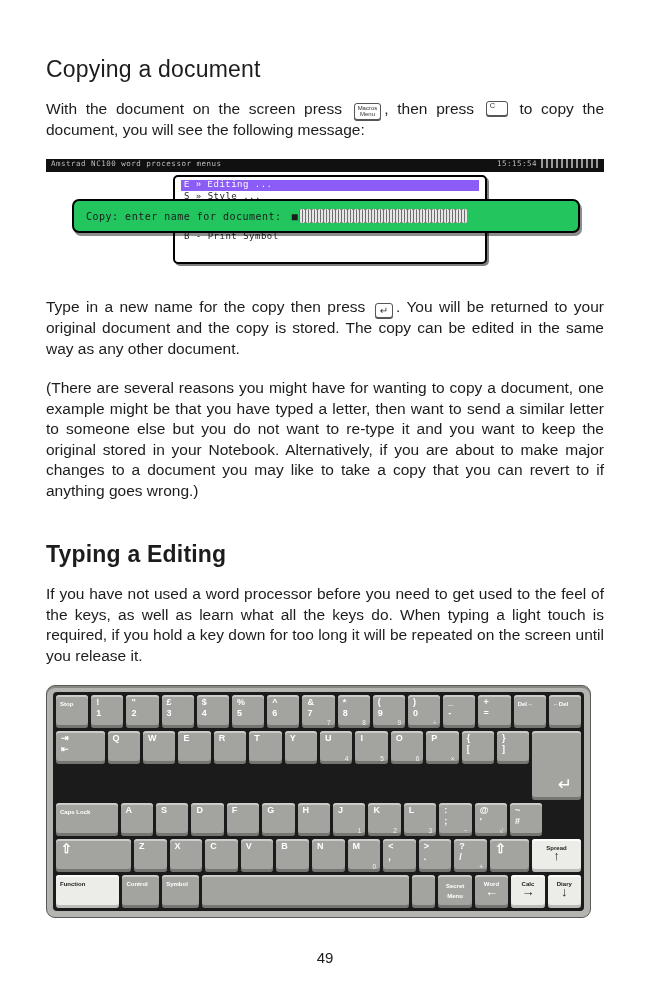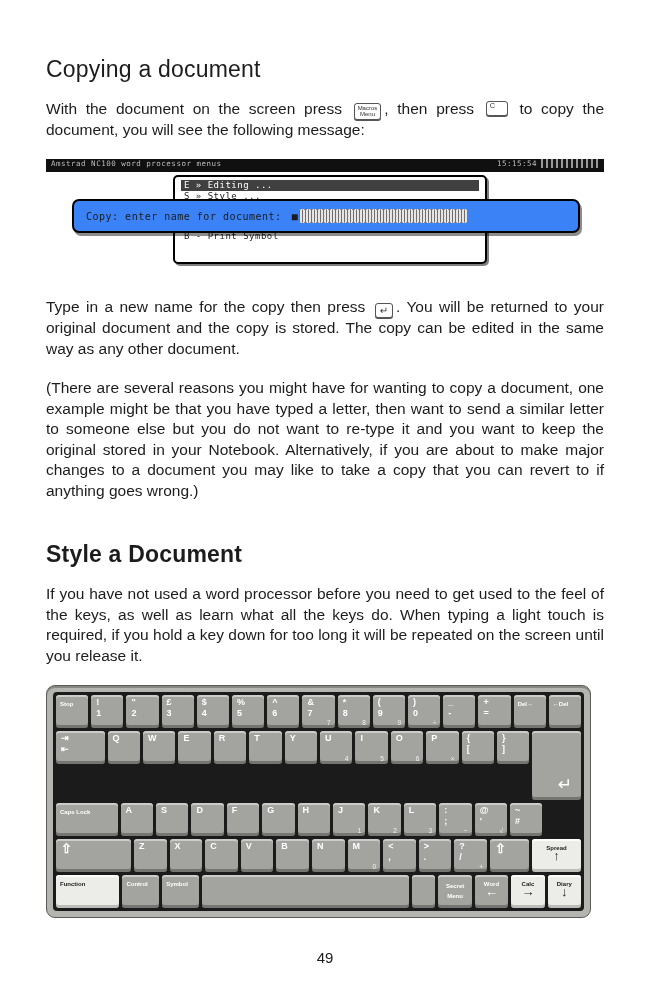--- a/index.html
+++ b/index.html
@@ -28,23 +28,23 @@
       color:#bdbdbd; display:flex; align-items:flex-start; padding:0 5px; box-sizing:border-box;
       font-family:"DejaVu Sans Mono", monospace; font-size:7.5px; letter-spacing:.5px; }
   .statusbar .sb-left { flex:1 1 auto; white-space:nowrap; overflow:hidden; }
   .statusbar .sb-right { white-space:nowrap; }
   .statusbar .sb-dashes { width:58px; height:9px; margin-left:4px;
       background:repeating-linear-gradient(90deg,#9a9a9a 0 2px,#151515 2px 5px); }
   .menu-box { position:absolute; left:127px; top:16px; width:314px; height:89px; background:#fff;
       border:2px solid #000; border-radius:5px; box-shadow:2px 2px 0 rgba(0,0,0,.5);
       font-family:"DejaVu Sans Mono", monospace; font-size:9px; letter-spacing:.5px; box-sizing:border-box; }
   .menu-row { margin:0 6px; padding:0 3px; line-height:10px; white-space:nowrap; overflow:hidden; }
-  .menu-row.inverted { background:#404040; color:#fff; margin-top:3px; line-height:11px; }
+  .menu-row.inverted { background:#8b5cf6; color:#fff; margin-top:3px; line-height:11px;font-family:Liberation Mono, monospace; }
   .menu-gap { height:30px; }
-  .dialog { position:absolute; left:26px; top:40px; width:508px; height:31px; background:#3b82f6;
+  .dialog { position:absolute; left:26px; top:40px; width:508px; height:31px; background:#22c55e;
       border:2px solid #000; border-radius:7px; box-shadow:2px 3px 0 rgba(0,0,0,.45);
       display:flex; align-items:center; padding:15px 12px; box-sizing:border-box;
       font-family:"DejaVu Sans Mono", monospace; font-size:10px; letter-spacing:.5px; }
   .dialog .cursor { margin-left:10px; font-size:10px; }
   .dialog .input-hatch { width:168px; height:12px; margin-left:1px;
       background:repeating-linear-gradient(90deg,#6f6f6f 0 1px,#e6e6e6 1px 3px);
       border-top:1px dotted #999; border-bottom:1px dotted #999; }
 
   
   .kb { width:545px; margin:0; background:var(--kb-bezel,#b4b4b0); border:1px solid #5a5a56;
@@ -100,21 +100,21 @@
         <span class="cursor">■</span>
         <span class="input-hatch"></span>
       </div>
     </div>
 
     <p><span>Type in a new name for the copy then press</span>
       <span class="kx kx-ret">↵</span><span>.  You will be returned to your original document and the copy is stored.  The copy can be edited in the same way as any other document.</span></p>
 
     <p>(There are several reasons you might have for wanting to copy a document, one example might be that you have typed a letter, then want to send a similar letter to someone else but you do not want to re-type it and you want to keep the original stored in your Notebook. Alternatively, if you are about to make major changes to a document you may like to take a copy that you can revert to if anything goes wrong.)</p>
 
-    <h2>Style a Document</h2>
+    <h2>Typing a Editing</h2>
 
     <p>If you have not used a word processor before you need to get used to the feel of the keys, as well as learn what all the keys do.  When typing a light touch is required, if you hold a key down for too long it will be repeated on the screen until you release it.</p>
 
     <div class="kb">
       <div class="kb-inner">
           <div class="kb-row">
             <div class="key lbl" style="flex-grow: 1;">
               <span class="t">Stop</span>
             </div>
             <div class="key" style="flex-grow: 1;">

